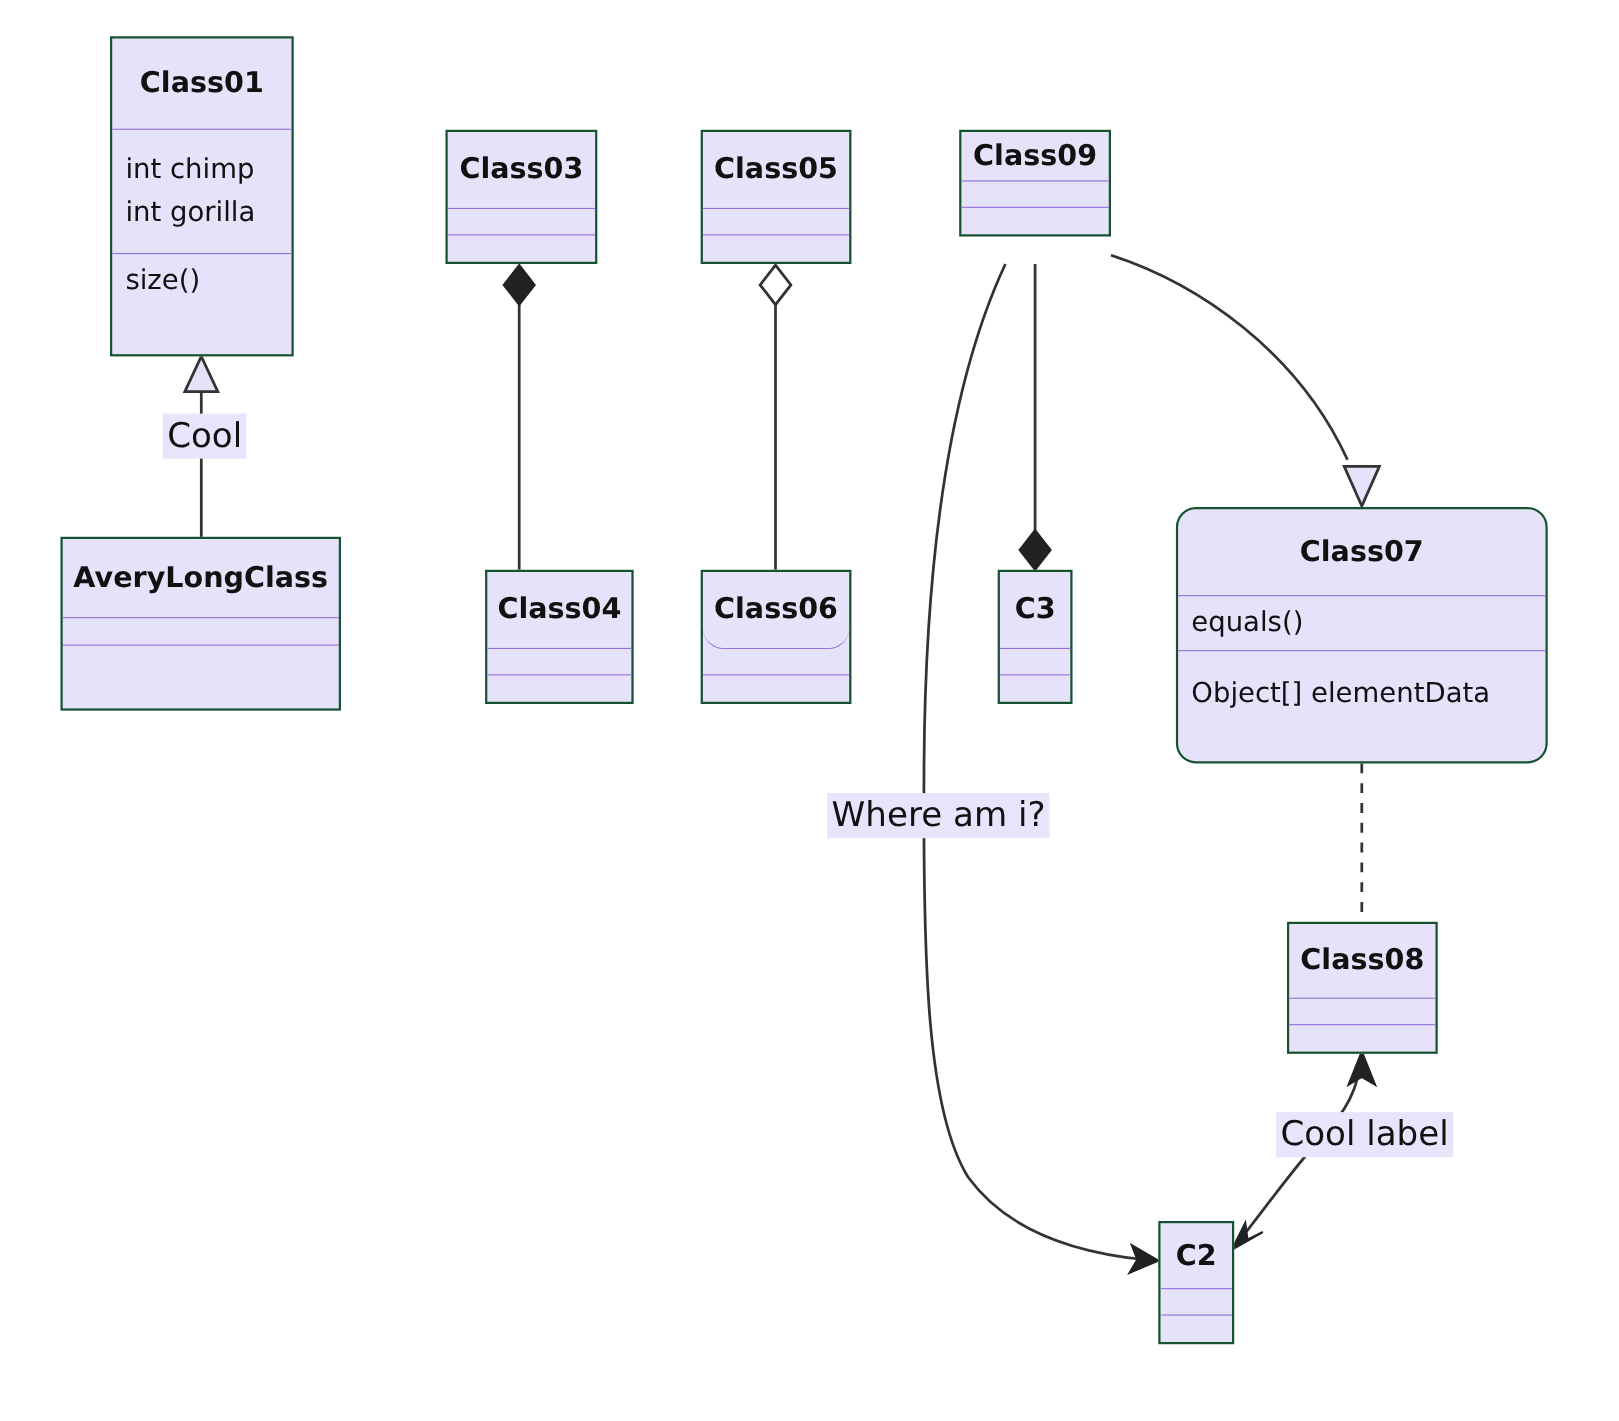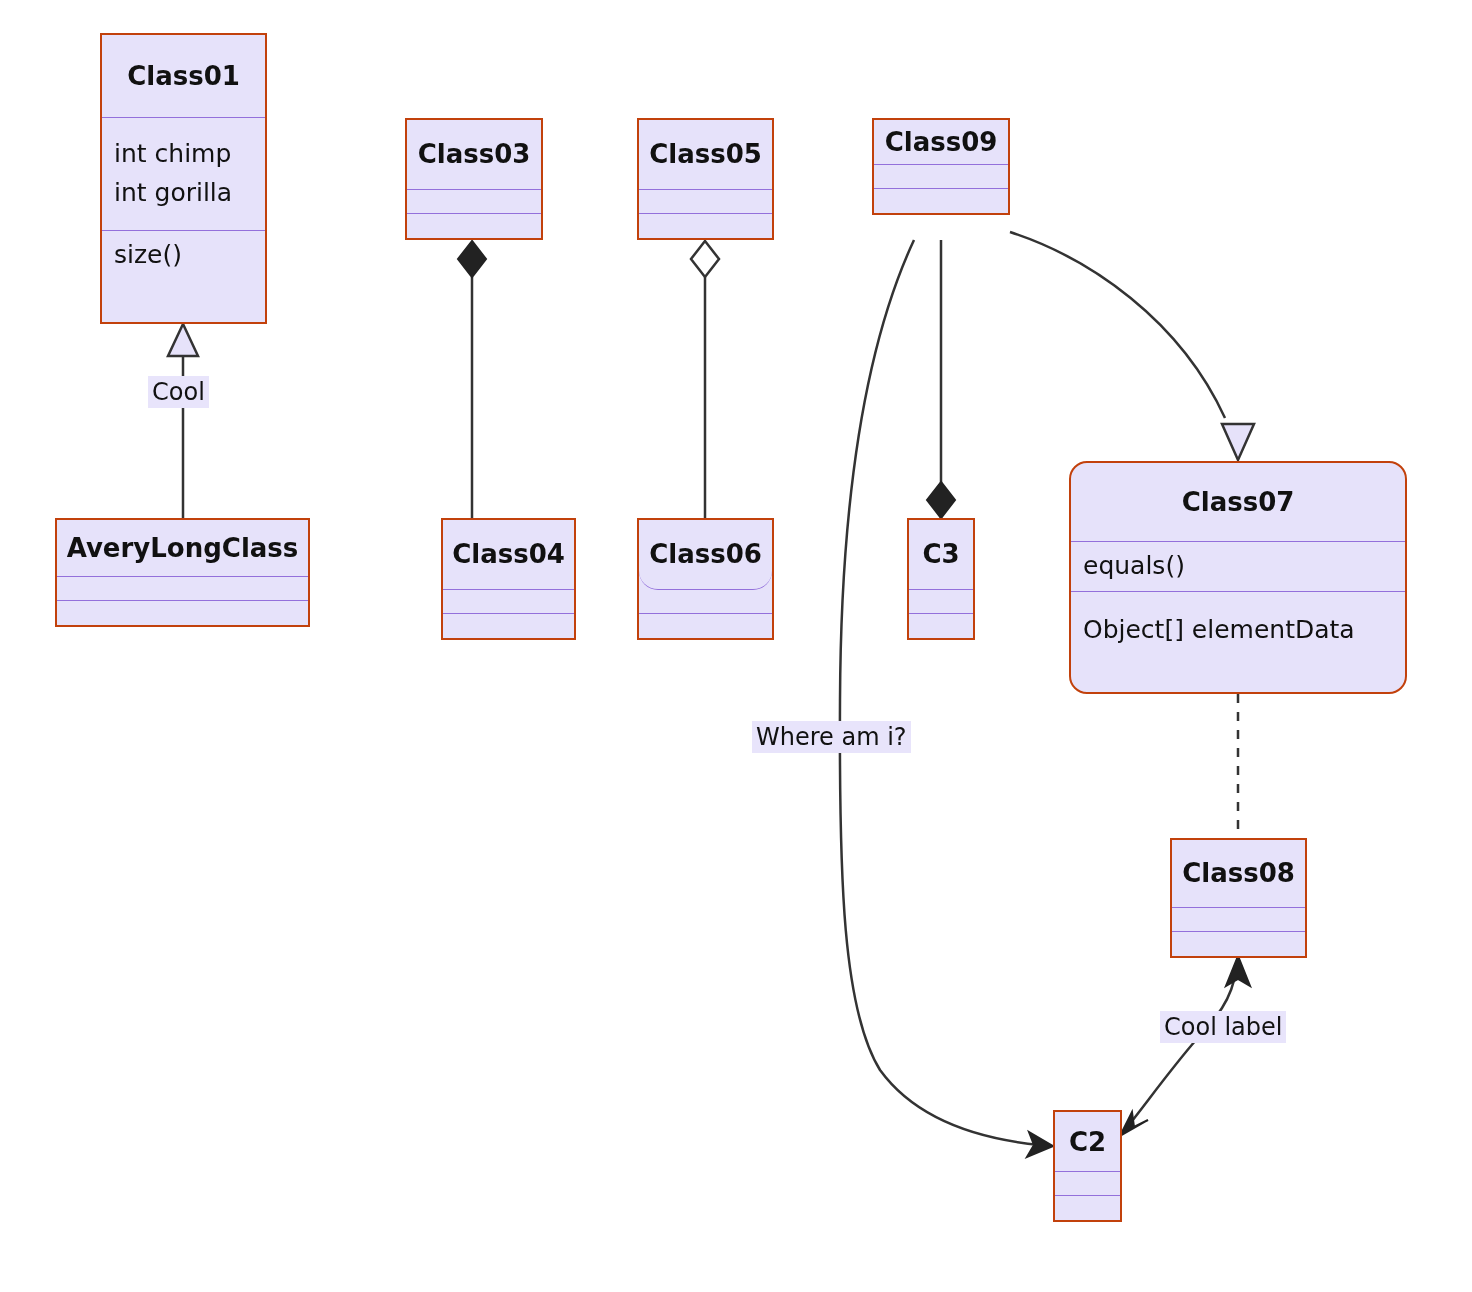--- a/index.html
+++ b/index.html
@@ -20,21 +20,21 @@
   #edges {
     position: absolute;
     left: 0;
     top: 0;
     width: 1472px;
     height: 1292px;
   }
   .uml-node {
     position: absolute;
     box-sizing: border-box;
-    border: 2px solid #c2410c;
+    border: 2px solid #14532d;
     background: #e6e2fa;
     display: flex;
     flex-direction: column;
   }
   .uml-title {
     box-sizing: border-box;
     font-weight: bold;
     font-size: 26px;
     color: #111111;
     text-align: center;
@@ -60,21 +60,21 @@
   .uml-compartment.empty {
     min-height: 24px;
     padding: 0;
   }
   .uml-member {
     line-height: 1.55;
     white-space: nowrap;
   }
   .edge-label {
     position: absolute;
-    font-size: 24px;
+    font-size: 31px;
     color: #111111;
     background: #e8e4fb;
     padding: 1px 4px;
     white-space: nowrap;
     line-height: 1.25;
   }
 </style>
 </head>
 <body>
 
@@ -135,21 +135,21 @@
     <div class="uml-title" style="height:83px;">Class01</div>
     <div class="uml-compartment" style="height:113px;">
       <div class="uml-member">int chimp</div>
       <div class="uml-member">int gorilla</div>
     </div>
     <div class="uml-compartment">
       <div class="uml-member">size()</div>
     </div>
   </div>
 
-  <div class="uml-node" style="left:55px; top:518px; width:255px; height:109px;">
+  <div class="uml-node" style="left:55px; top:488px; width:255px; height:158px;">
     <div class="uml-title" style="height:72px;">AveryLongClass</div>
     <div class="uml-compartment empty" style="height:25px;"></div>
     <div class="uml-compartment empty"></div>
   </div>
 
   <div class="uml-node" style="left:405px; top:118px; width:138px; height:122px;">
     <div class="uml-title" style="height:72px;">Class03</div>
     <div class="uml-compartment empty" style="height:25px;"></div>
     <div class="uml-compartment empty"></div>
   </div>

